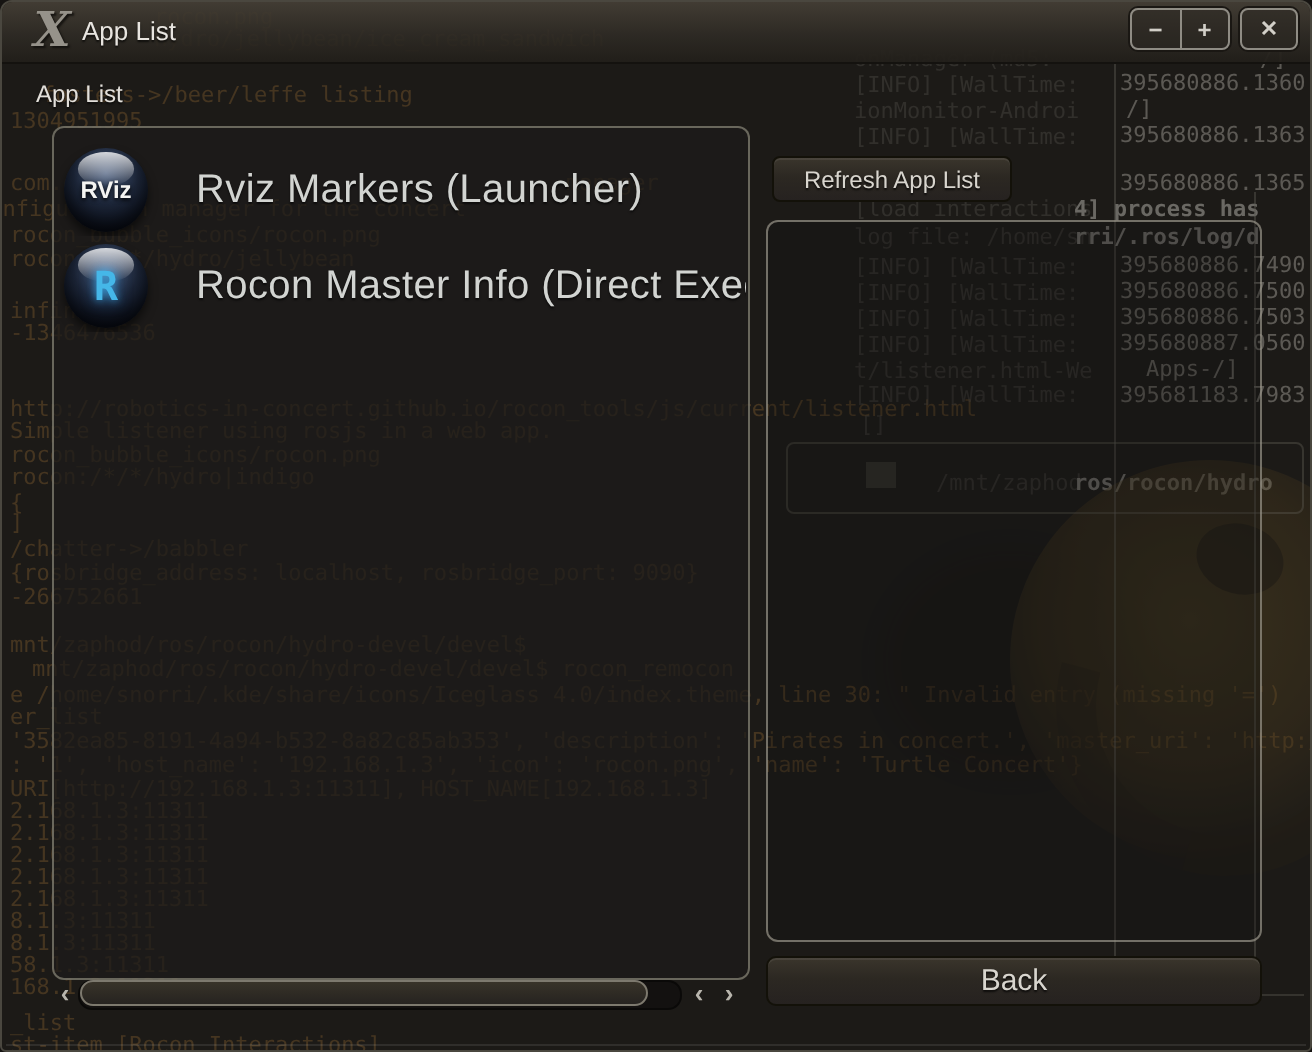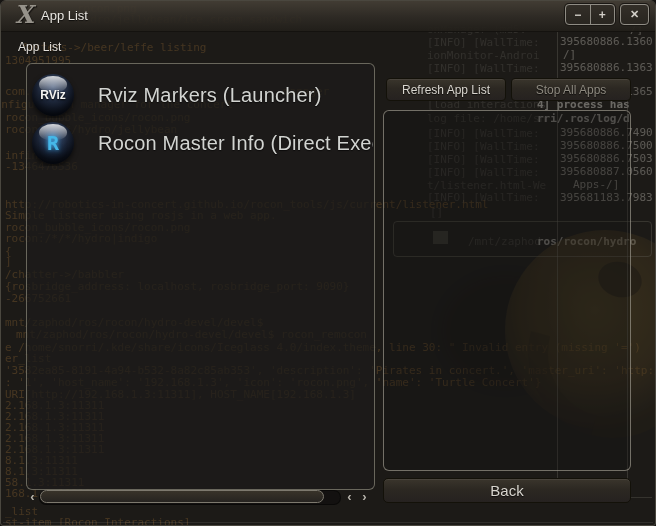--- a/index.html
+++ b/index.html
@@ -218,20 +218,19 @@
 
     </div>
 
     <div class="sb-arrow" style="left:25px;">‹</div>
     <div id="hscroll-track"></div>
     <div id="hscroll-thumb"></div>
     <div class="sb-arrow" style="left:342px;">‹</div>
     <div class="sb-arrow" style="left:357px;">›</div>
 
     <div class="btn" id="refresh-btn">Refresh App List</div>
-    <div class="btn" id="stop-btn">Stop All Apps</div>
 
     <div id="right-panel"></div>
 
     <div class="btn" id="back-btn">Back</div>
 
   </div>
 </div>
 
 </body></html>

